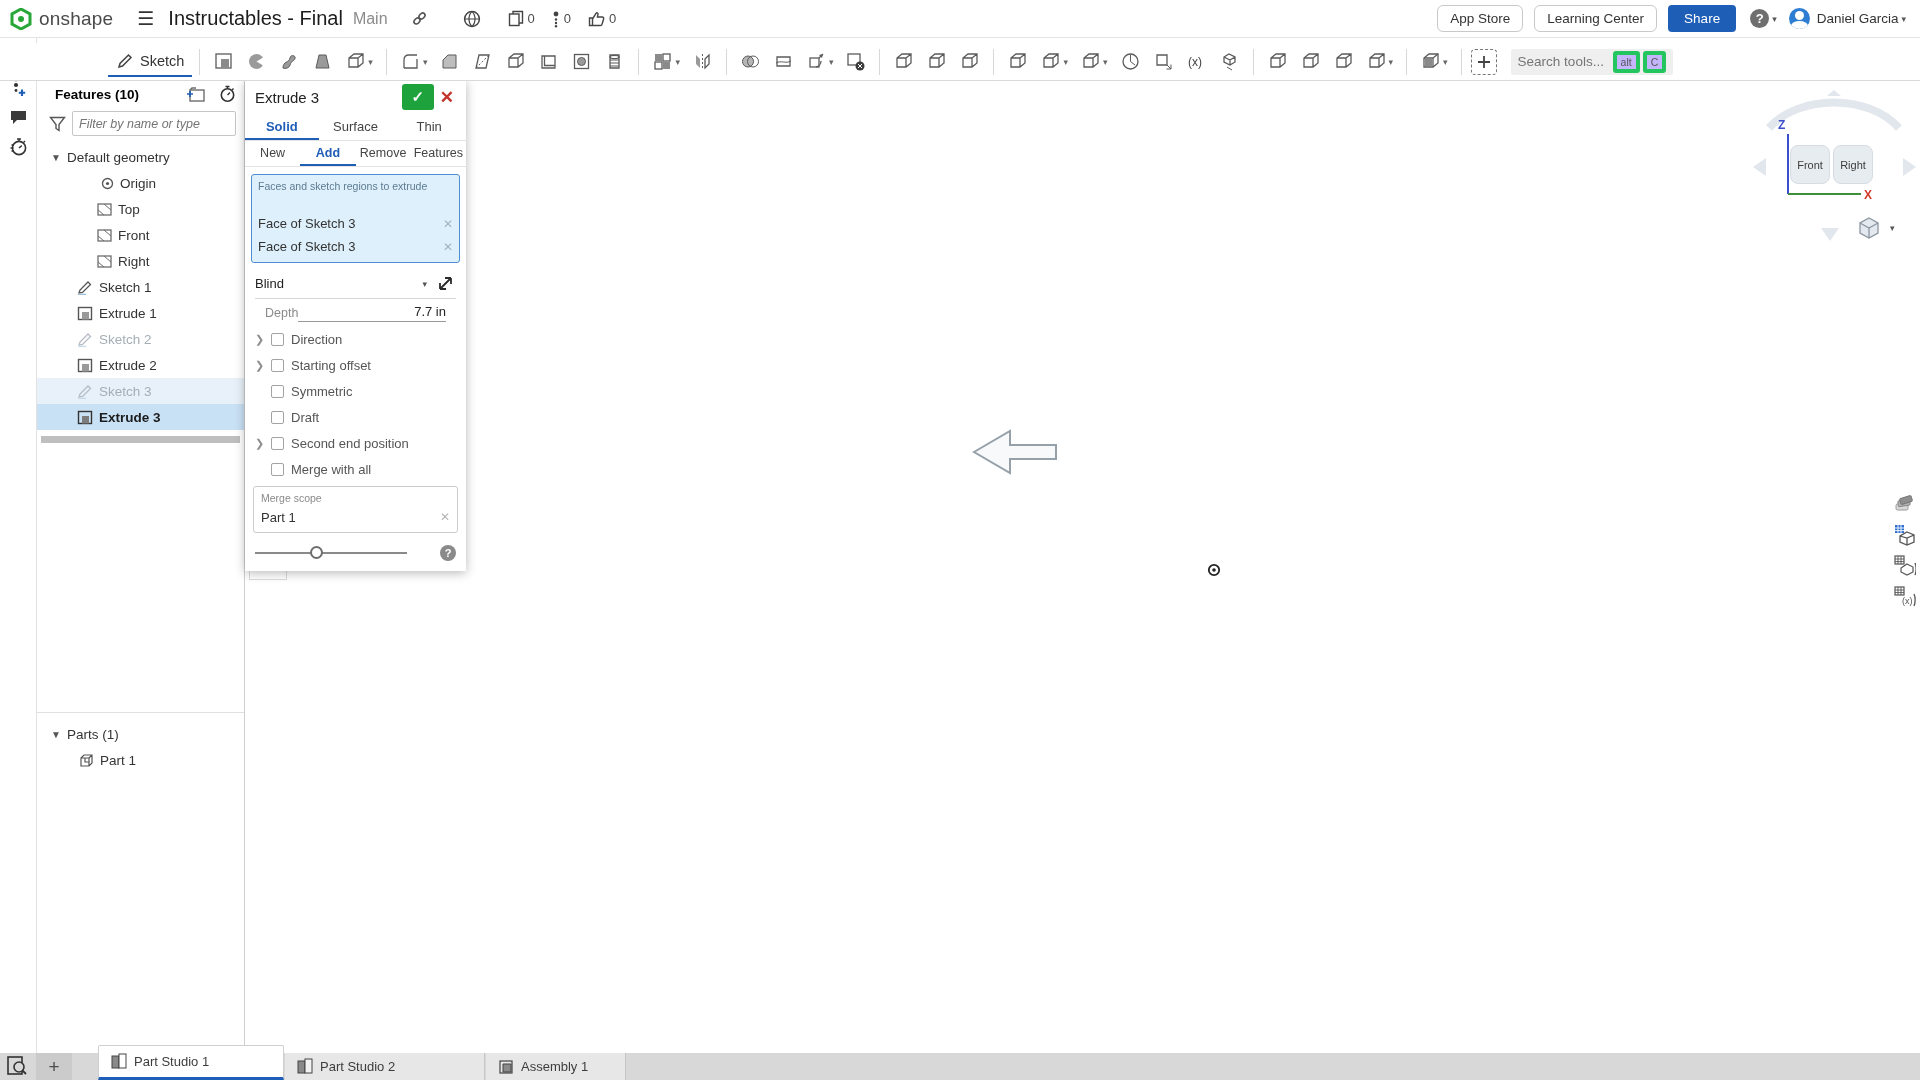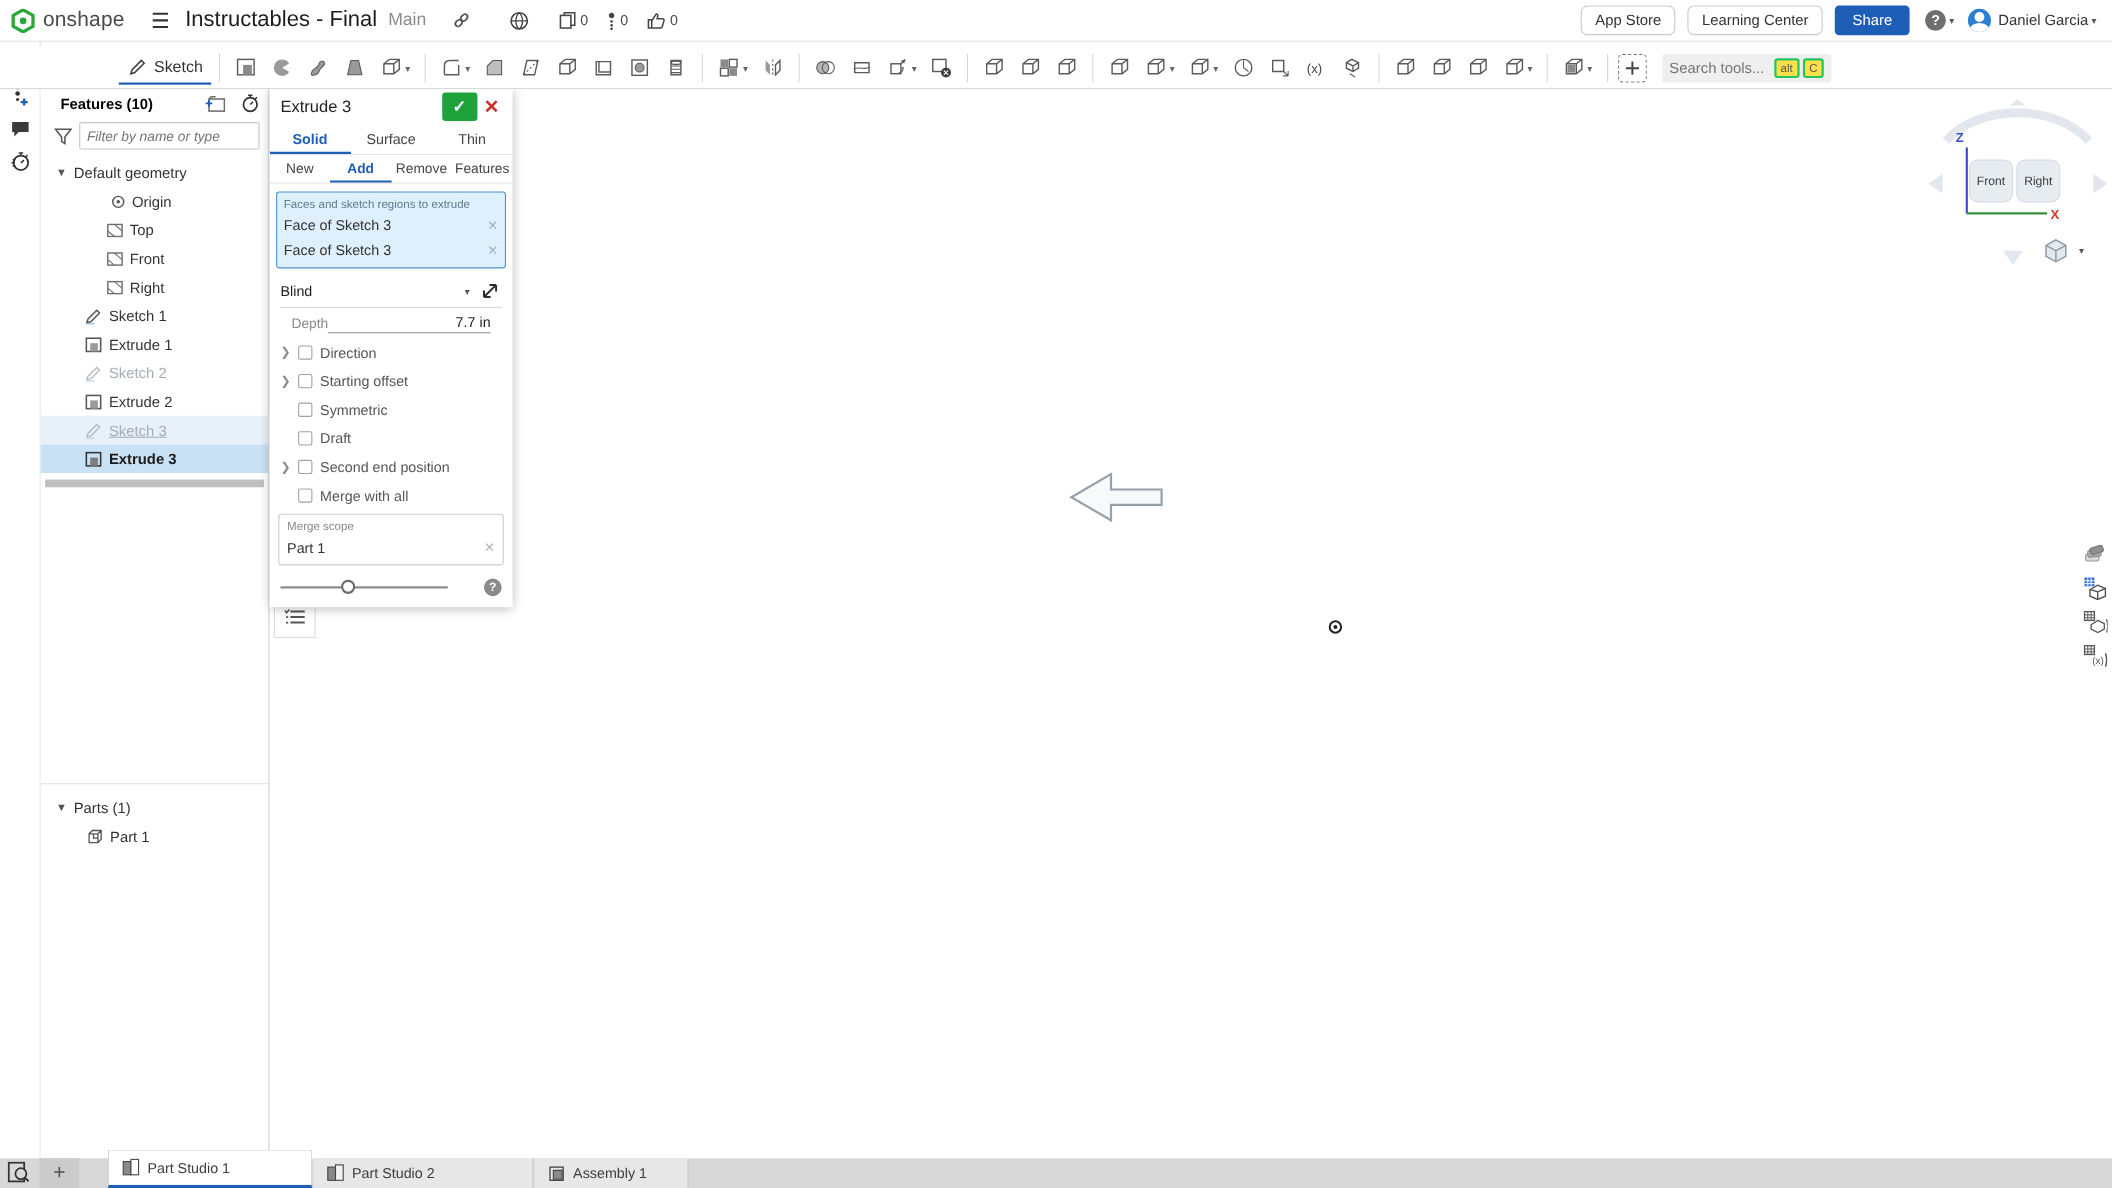--- a/index.html
+++ b/index.html
@@ -37,60 +37,60 @@
     border-bottom:2px solid #1f5eb7; font-size:14.5px; color:#333; cursor:pointer; }
   #toolbar-tools { display:flex; align-items:center; height:100%; }
   .tb-sep { width:1px; height:26px; background:#d7d7d7; margin:0 7px; }
   .tb-btn { display:flex; align-items:center; padding:3px 4px; margin:0 2px; border-radius:3px; cursor:pointer; }
   .tb-btn.dashed { border:1.5px dashed #777; border-radius:4px; width:26px; height:26px; justify-content:center; }
   .tb-caret { font-size:9px; color:#666; margin-left:2px; }
   .search-wrap { display:flex; align-items:center; background:#efefef; border-radius:3px;
     height:26px; padding:0 7px; margin-left:12px; }
   .search-wrap input { border:none; background:transparent; outline:none; width:92px;
     font-size:13.5px; color:#444; font-family:"Liberation Sans",sans-serif; }
-  .kbd { border:2px solid #22c55e; border-radius:3px; background:#fde047; font-size:10.5px;
+  .kbd { border:4px solid #22c55e; border-radius:3px; background:#c4b5fd; font-size:10.5px;
     color:#555; padding:1px 4px; margin-left:3px; }
 
   
   #left-strip { left:0; top:38px; width:37px; height:1015px; background:#fff; border-right:1px solid #e2e2e2; z-index:30; }
   .strip-ico { width:37px; height:30px; display:flex; align-items:center; justify-content:center; cursor:pointer; }
 
   
   #features-panel { left:37px; top:75px; width:208px; height:978px; background:#fff;
     border-right:1px solid #cfcfcf; z-index:30; font-size:13.5px; }
   .fp-header { display:flex; align-items:center; padding:10px 8px 6px 18px; }
   .fp-title { font-weight:bold; font-size:13.5px; color:#000000; flex:1; }
   .fp-filter { display:flex; align-items:center; padding:2px 8px 8px 12px; gap:6px; }
   .fp-filter input { flex:1; border:1px solid #c6c6c6; border-radius:2px; height:25px;
     font-style:italic; font-size:12.5px; color:#555; padding:0 6px; outline:none;
     font-family:"Liberation Sans",sans-serif; width:120px; }
   .tree-row { height:26px; display:flex; align-items:center; gap:6px; padding-left:45px; cursor:pointer; color:#333; }
   .tree-row.indent { padding-left:64px; }
   .tree-row.feat { padding-left:46px; }
   .tree-row.muted { color:#a4aeb6; }
-  .tree-row.hl-light { background:#e8f1f9;text-decoration:underline; }
+  .tree-row.hl-light { background:#e8f1f9; }
   .tree-row.hl-strong { background:#c9e1f5; font-weight:bold; color:#1c1c1c; }
   .chev { font-size:10px; color:#555; width:10px; }
   .rollback { margin:6px 4px 0 4px; height:7px; background:#bfbfbf; }
   .parts-sect { position:absolute; left:0; top:637px; width:207px; border-top:1px solid #e0e0e0; padding-top:8px; }
 
   
   #dialog { left:245px; top:80px; width:221px; background:#fff; z-index:35;
     box-shadow:0 2px 10px rgba(0,0,0,.28); font-size:13px; }
   .dlg-head { display:flex; align-items:center; height:34px; padding:0 6px 0 10px; }
   .dlg-title { flex:1; font-size:15px; color:#222; }
   .ok-btn { width:32px; height:26px; background:#1ea33c; border-radius:3px; color:#fff;
     display:flex; align-items:center; justify-content:center; font-size:15px; font-weight:bold; cursor:pointer; }
   .x-btn { color:#c2342b; font-size:17px; font-weight:bold; padding:0 6px; cursor:pointer; }
   .dlg-tabs { display:flex; border-bottom:1px solid #e3e3e3; }
   .dlg-tab { flex:1; text-align:center; padding:5px 0 6px; color:#444; cursor:pointer; }
   .dlg-tab.active { color:#1f5eb7; font-weight:bold; box-shadow:inset 0 -2px 0 #1f5eb7; }
   .dlg-tab.sm { font-size:12.5px; }
   .sel-box { margin:7px 6px 6px 6px; background:#def0fb; border:1px solid #4d8fd2; border-radius:3px; padding:5px 6px 4px 6px; }
-  .sel-label { font-size:10.5px; color:#5d7b92; margin-bottom:1px; }
+  .sel-label { font-size:10.5px; color:#5d7b92; margin-bottom:20px; }
   .sel-item { display:flex; align-items:center; height:23px; color:#333; font-size:13px; }
   .sel-item span.x { margin-left:auto; color:#9fb4c4; font-size:12px; cursor:pointer; }
   .row { display:flex; align-items:center; padding:0 10px; }
   .blind-row { height:30px; border-bottom:1px solid #d8d8d8; margin:2px 10px 0 10px; padding:0; cursor:pointer; }
   .blind-row .lbl { flex:1; color:#222; }
   .flip-ico { margin-left:10px; cursor:pointer; }
   .depth-row { height:27px; margin:0 10px; }
   .depth-lbl { color:#8a8a8a; font-size:12.5px; }
   .depth-val { flex:1; text-align:right; border-bottom:1px solid #9a9a9a; padding-bottom:2px; color:#222; cursor:text; }
   .opt-row { height:26px; display:flex; align-items:center; gap:7px; padding:0 10px; color:#555; }

